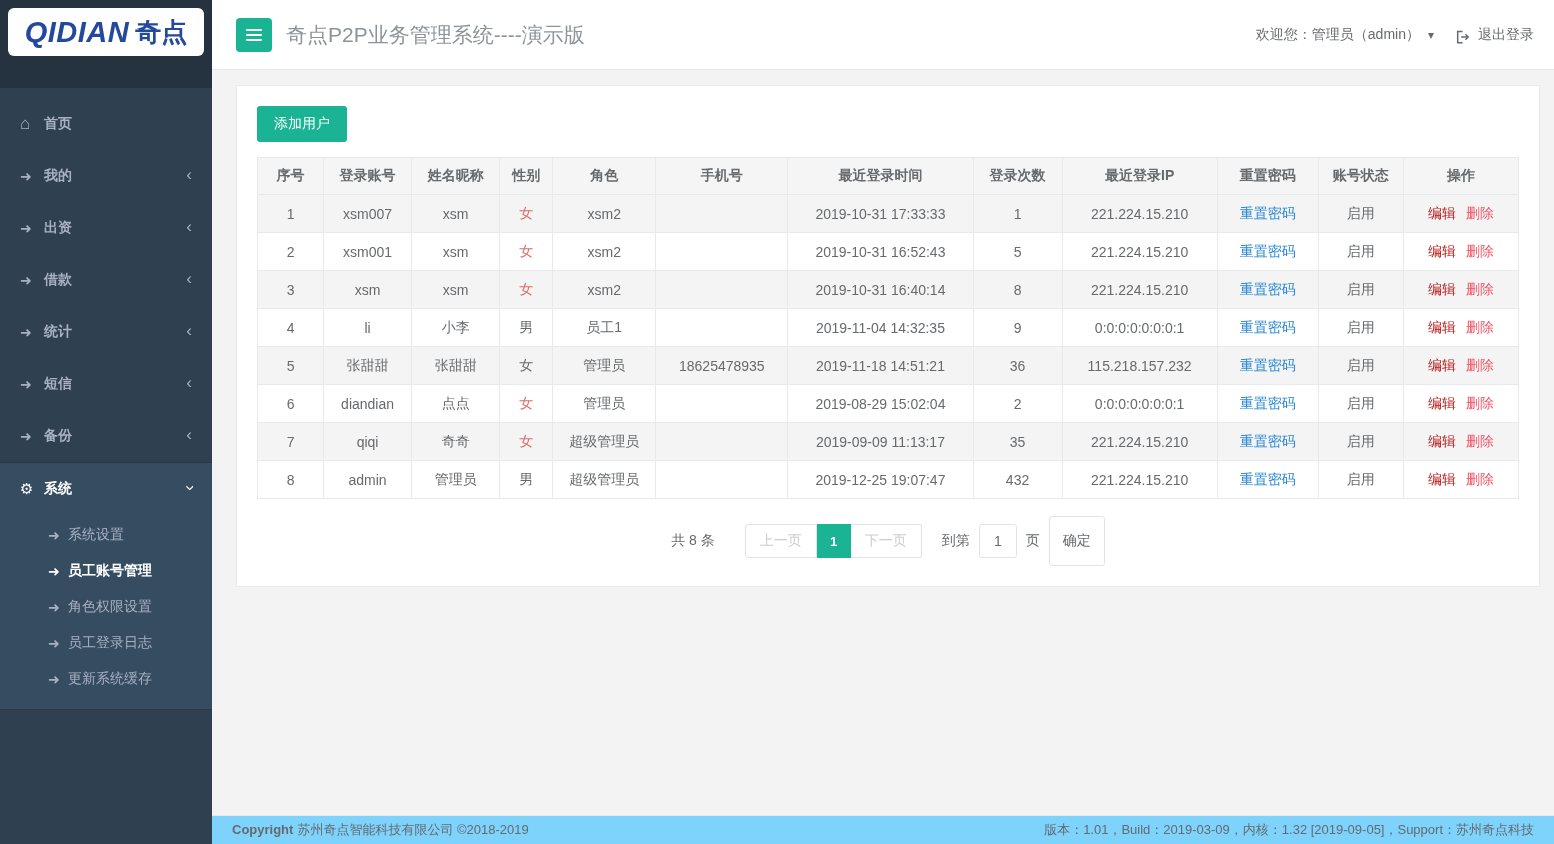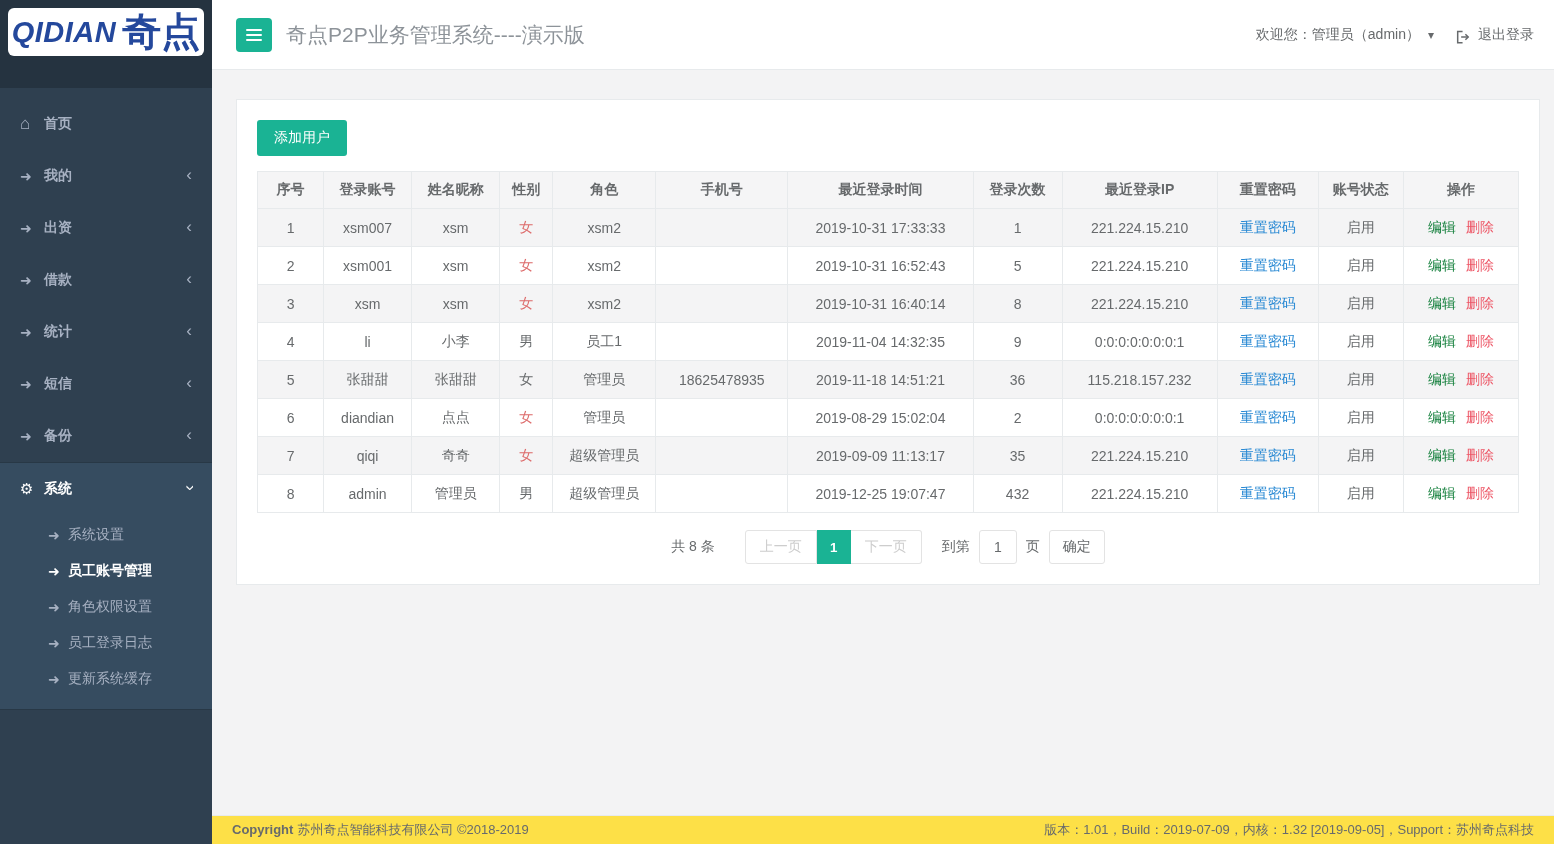--- a/index.html
+++ b/index.html
@@ -6,21 +6,21 @@
   html,body { width:1554px; height:844px; overflow:hidden;
     font-family:"Liberation Sans","DejaVu Sans",sans-serif; background:#f3f3f4; }
   .app { display:flex; width:100%; height:100%; }
 
   
   .sidebar { width:212px; height:100%; background:#2f4050; flex:0 0 212px; }
   .logo-band { height:88px; background:#253340; padding:8px; }
   .logo-box { background:#fff; border-radius:6px; height:48px; display:flex;
     align-items:center; justify-content:center; gap:6px; }
   .logo-en { color:#24489c; font-size:29px; font-weight:800; font-style:italic; letter-spacing:0.5px;}
-  .logo-cn { color:#24489c; font-size:39px; font-weight:800; }
+  .logo-cn { color:#24489c; font-size:26px; font-weight:800; }
   .nav { padding-top:10px; }
   .nav-item { color:#a7b1c2; font-size:14px; cursor:pointer; }
   .nav-link { display:flex; align-items:center; padding:17px 18px 17px 20px; position:relative; }
   .nav-icon { width:24px; display:inline-block; font-size:14px; }
   .home-i { font-size:17px; line-height:10px; }
   .gear-i { font-size:15px; }
   .nav-label { flex:1; font-weight:700; }
   .chev { font-size:17px; line-height:10px; color:#a7b1c2; margin-right:2px;
     display:inline-block; transform:translateY(-1px); }
   .chev.down { transform:rotate(-90deg) translateX(1px); }
@@ -28,21 +28,21 @@
   .nav-item.expanded > .nav-link .nav-label,
   .nav-item.expanded > .nav-link .nav-icon,
   .nav-item.expanded > .nav-link .chev { color:#fff; }
   .subnav { padding:2px 0 12px 0; }
   .sub-item { display:flex; align-items:center; padding:9px 10px 9px 48px; color:#a7b1c2; font-size:14px; cursor:pointer; }
   .sub-item .nav-icon { width:20px; }
   .sub-item.active { color:#fff; font-weight:700; }
   .sub-item.active .nav-icon { color:#fff; }
 
   
-  .main { flex:1; display:flex; flex-direction:column; height:100%; min-width:0;gap:14px; }
+  .main { flex:1; display:flex; flex-direction:column; height:100%; min-width:0; }
   .topbar { height:70px; background:#fff; border-bottom:1px solid #e7eaec;
     display:flex; align-items:center; padding:0 20px 0 24px; }
   .hamburger { width:36px; height:34px; background:#1ab394; border:none; border-radius:4px;
     display:flex; flex-direction:column; justify-content:center; align-items:center; gap:3px; cursor:pointer; }
   .hamburger i { display:block; width:16px; height:2px; background:#fff; border-radius:1px; }
   .page-main-title { font-size:21px; font-weight:400; color:#8d9399; margin-left:14px; }
   .user-area { margin-left:auto; display:flex; align-items:center; gap:8px; color:#676a6c; font-size:14px; }
   .caret { font-size:12px; color:#676a6c; cursor:pointer; }
   .logout { display:flex; align-items:flex-end; gap:7px; cursor:pointer; margin-left:14px; }
   .logout svg { display:block; }
@@ -57,41 +57,41 @@
     font-size:14px; padding:9px 17px; cursor:pointer; margin-bottom:15px;
     font-family:inherit; }
 
   table.grid { width:100%; border-collapse:collapse; table-layout:fixed; font-size:14px; color:#676a6c;padding-left:17px; }
   table.grid th, table.grid td { border:1px solid #e7eaec; text-align:center;
     height:38px; padding:0 4px; overflow:hidden; white-space:nowrap; }
   table.grid th { background:#f5f5f6; font-weight:700; color:#676a6c; height:37px; }
   table.grid tbody tr:nth-child(odd) { background:#f4f4f5; }
   .g-red { color:#dd6b6b; }
   a.lnk-reset { color:#2788d3; text-decoration:none; cursor:pointer; }
-  a.lnk-edit { color:#15803d; text-decoration:none; cursor:pointer; margin-right:10px;text-align:right; }
+  a.lnk-edit { color:#b91c1c; text-decoration:none; cursor:pointer; margin-right:10px;text-align:right; }
   a.lnk-del { color:#ed5565; text-decoration:none; cursor:pointer; }
 
   .pagination { margin-top:17px; display:flex; justify-content:center; align-items:center;
     font-size:14px; color:#676a6c; }
   .pg-total { margin-right:30px; }
   .pg-group { display:flex; }
   .pg-btn { height:34px; min-width:64px; padding:12px 14px; background:#fff;
     border:1px solid #e3e3e3; color:#cdcdcd; font-size:14px; display:flex;
     align-items:center; justify-content:center; cursor:pointer; font-family:inherit; }
   .pg-btn.prev { border-radius:3px 0 0 3px; }
   .pg-btn.next { border-radius:0 3px 3px 0; border-left:none; }
   .pg-cur { height:34px; min-width:34px; background:#1ab394; border:1px solid #1ab394;
     color:#fff; font-weight:700; display:flex; align-items:center; justify-content:center; cursor:pointer; }
   .pg-goto { margin-left:20px; display:flex; align-items:center; gap:9px; }
   .pg-input { width:38px; height:34px; border:1px solid #e3e3e3; border-radius:3px;
     text-align:center; font-size:14px; color:#676a6c; font-family:inherit; }
-  .pg-confirm { height:34px; padding:0 13px; background:#fff; border:1px solid #e3e3e3;
+  .pg-confirm { height:50px; padding:0 13px; background:#fff; border:1px solid #e3e3e3;
     border-radius:3px; color:#676a6c; font-size:14px; cursor:pointer; font-family:inherit; }
 
-  .footer { height:29px; background:#fde047; border-top:1px solid #e7eaec;
+  .footer { height:29px; background:#7dd3fc; border-top:1px solid #e7eaec;
     display:flex; align-items:center; justify-content:space-between;
     padding:0 20px 0 20px; font-size:13px; color:#676a6c; }
   .footer b { margin-right:4px; }
 </style>
 </head>
 <body>
 
 <div class="app">
 
   <aside class="sidebar">
@@ -372,17 +372,17 @@
             </div>
           </div>
         </div>
       </div>
     </div>
 
     <footer class="footer">
       <div>
         <b>Copyright</b><span>苏州奇点智能科技有限公司 ©2018-2019</span>
       </div>
-      <div>版本：1.01，Build：2019-07-09，内核：1.32 [2019-09-05]，Support：苏州奇点科技</div>
+      <div>版本：1.01，Build：2019-03-09，内核：1.32 [2019-09-05]，Support：苏州奇点科技</div>
     </footer>
 
   </div>
 </div>
 
 </body></html>

